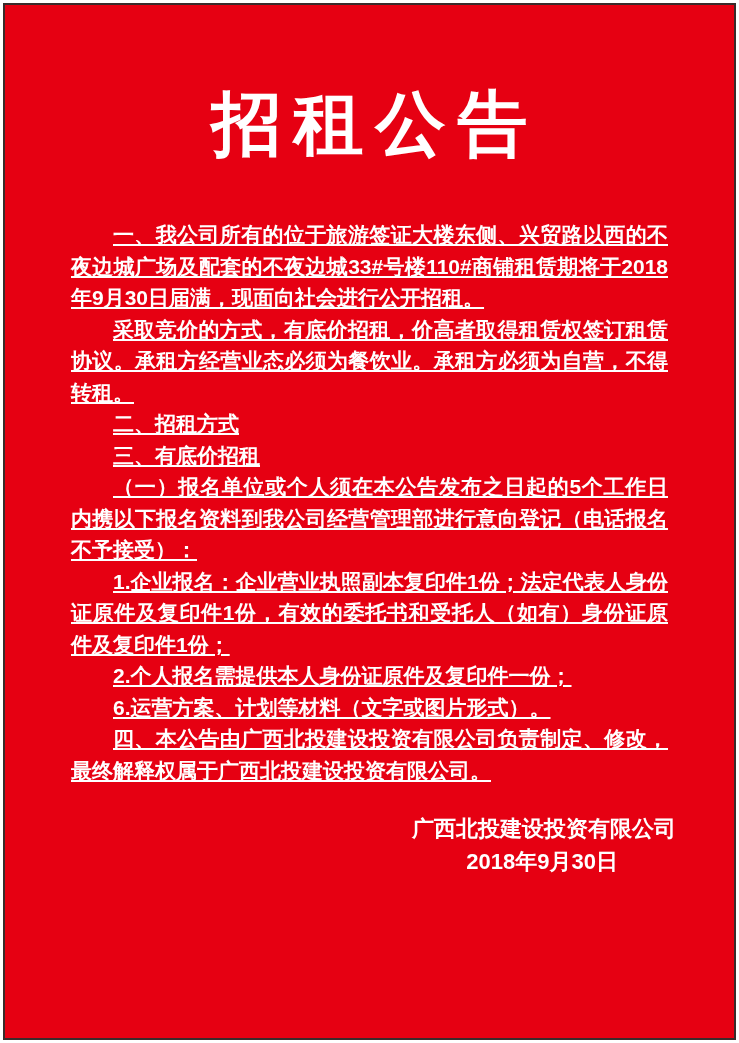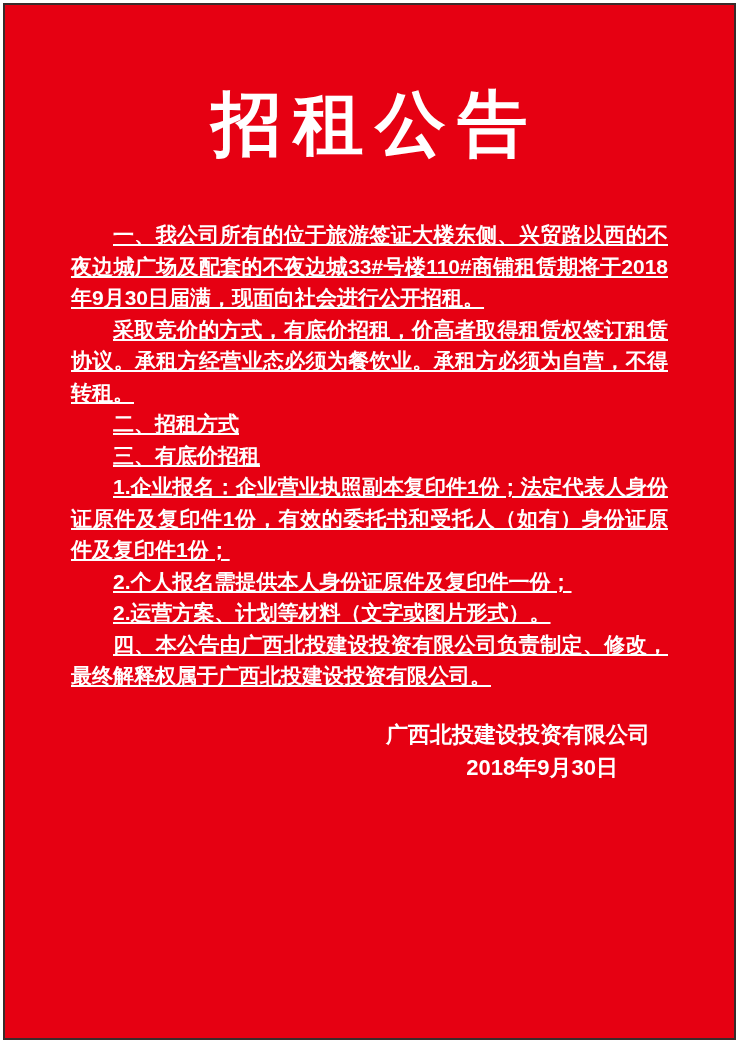--- a/index.html
+++ b/index.html
@@ -54,43 +54,44 @@
   }
   .signature {
     margin-top: 26px;
     font-weight: bold;
     font-size: 22px;
     line-height: 33px;
     color: #ffffff;
     text-align: right;
   }
   .signature .company {
-    padding-right: 84px;
+    padding-right: 58px;
     margin-top: 24px;
   }
   .signature .date {
     padding-right: 116px;
   }
 </style>
 </head>
 <body>
 
 <div class="page">
   <div class="board">
 
     <h1 class="title">招租公告</h1>
 
     <div class="content">
       <p>一、我公司所有的位于旅游签证大楼东侧、兴贸路以西的不夜边城广场及配套的不夜边城33#号楼110#商铺租赁期将于2018年9月30日届满，现面向社会进行公开招租。</p>
       <p>采取竞价的方式，有底价招租，价高者取得租赁权签订租赁协议。承租方经营业态必须为餐饮业。承租方必须为自营，不得转租。</p>
       <p>二、招租方式</p>
       <p>三、有底价招租</p>
+      <p>（一）报名单位或个人须在本公告发布之日起的5个工作日内携以下报名资料到我公司经营管理部进行意向登记（电话报名不予接受）：</p>
       <p>1.企业报名：企业营业执照副本复印件1份；法定代表人身份证原件及复印件1份，有效的委托书和受托人（如有）身份证原件及复印件1份；</p>
       <p>2.个人报名需提供本人身份证原件及复印件一份；</p>
-      <p>2.运营方案、计划等材料（文字或图片形式）。</p>
+      <p>6.运营方案、计划等材料（文字或图片形式）。</p>
       <p>四、本公告由广西北投建设投资有限公司负责制定、修改，最终解释权属于广西北投建设投资有限公司。</p>
     </div>
 
     <div class="signature">
       <div class="company">广西北投建设投资有限公司</div>
       <div class="date">2018年9月30日</div>
     </div>
 
   </div>
 </div>

